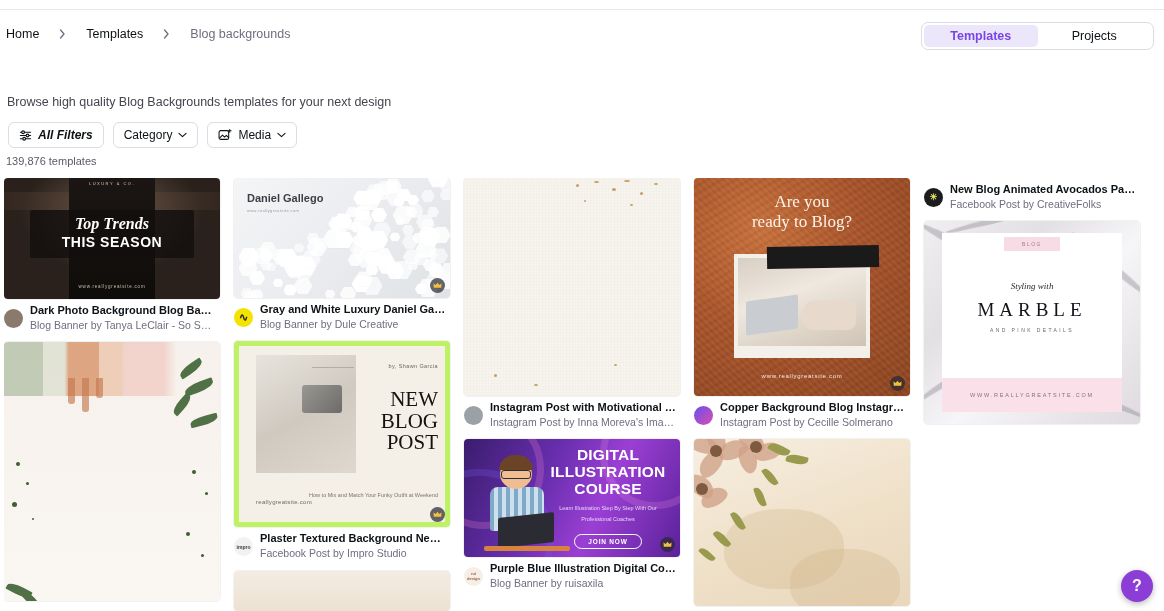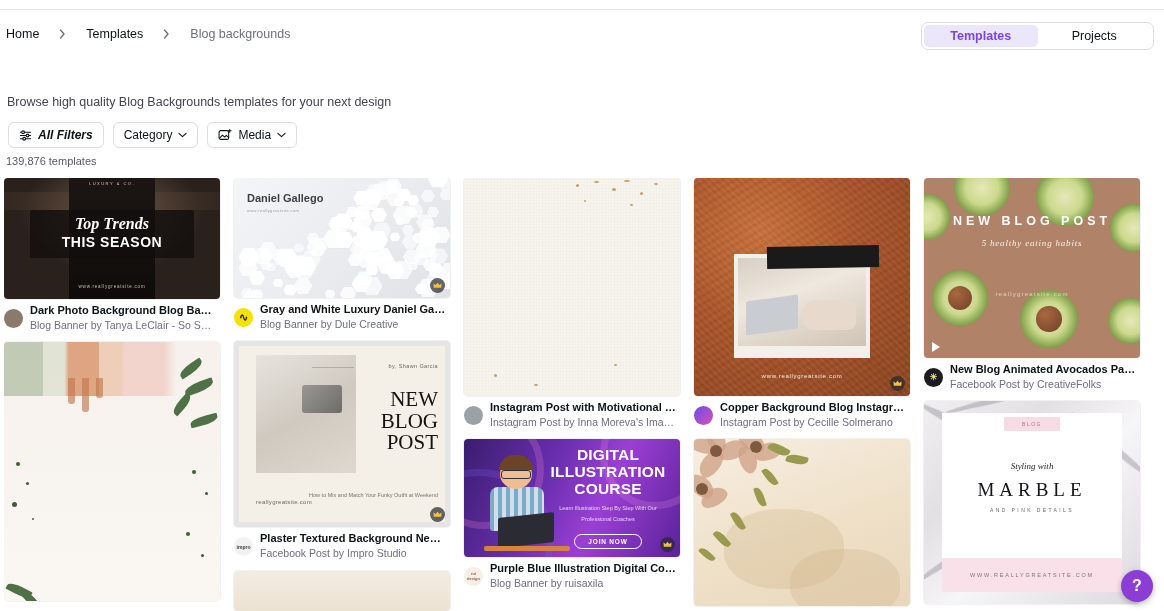--- a/index.html
+++ b/index.html
@@ -128,21 +128,21 @@
   .t5 .u{ position:absolute; left:0; right:0; top:113px; text-align:center; color:#e5dbd0; font-size:6px; letter-spacing:1.2px; opacity:.85; }
 
   .t6 { height:259px; position:relative; background:linear-gradient(#f6f1ec,#faf6f1); overflow:hidden; }
   .t6 .wash{ position:absolute; left:0; right:0; top:0; height:54px; background:
      linear-gradient(90deg, rgba(150,170,135,.55) 0 18%, rgba(186,200,170,.35) 18% 28%,
      rgba(214,140,95,.75) 30% 44%, rgba(228,170,130,.5) 44% 54%, rgba(235,175,165,.45) 56% 74%, transparent 80%); }
   .t6 .drip{ position:absolute; top:36px; width:7px; height:26px; background:rgba(196,120,78,.65); border-radius:0 0 3px 3px; }
   .leaf{ position:absolute; background:#4f7145; border-radius:60% 5% 60% 5%; }
   .dot{ position:absolute; border-radius:50%; background:#3f6030; }
 
-  .t7 { height:186px; position:relative; background:#e5e5e5; overflow:hidden; }
+  .t7 { height:186px; position:relative; background:#bef264; overflow:hidden; }
   .t7 .pg{ position:absolute; inset:5px; background:#f4f0e8; }
   .t7 .img{ position:absolute; left:22px; top:14px; width:100px; height:118px;
     background:linear-gradient(150deg,#e8e4dd 0%,#cfc9c0 50%,#ded8cf 100%); }
   .t7 .bag{ position:absolute; left:46px; top:30px; width:40px; height:28px;
     background:linear-gradient(135deg,#9a9894,#6d6b68); border-radius:3px; }
   .t7 .by{ position:absolute; right:12px; top:22px; font-size:5.5px; color:#6d665e; letter-spacing:.4px; }
   .t7 .hl{ position:absolute; right:96px; top:26px; width:42px; height:1px; background:#b5ada2; }
   .t7 .big{ position:absolute; right:12px; top:48px; text-align:right;
     font-family:"Liberation Serif", serif; font-size:21px; line-height:1.02; color:#15120f; }
   .t7 .sm{ position:absolute; right:12px; bottom:26px; text-align:right; font-size:5.5px; color:#7b736a; line-height:2.1; }
@@ -546,20 +546,24 @@
         </div>
       </div>
 
     </div>
 
     <div class="col">
 
       <div class="card">
         <div class="thumb t4">
           <div class="tex"></div>
+          <div class="h">
+            <span>Are you</span><br>
+            <span>ready to Blog?</span>
+          </div>
           <div class="ph">
             <div class="phin">
               <div class="lap"></div>
               <div class="arm"></div>
             </div>
           </div>
           <div class="redact"></div>
           <div class="url">www.reallygreatsite.com</div>
           <div class="crown">
             <svg width="9" height="7" viewBox="0 0 12 9">
@@ -600,33 +604,20 @@
           <div class="oleaf" style="left:18px;top:96px;width:20px;height:8px;transform:rotate(50deg)"></div>
           <div class="oleaf" style="left:4px;top:112px;width:18px;height:7px;transform:rotate(44deg)"></div>
         </div>
       </div>
 
     </div>
 
     <div class="col">
 
       <div class="card">
-        <div class="thumb t5">
-          <div class="avo" style="left:30px;top:-18px;width:56px;height:56px"></div>
-          <div class="avo" style="left:112px;top:-10px;width:58px;height:58px"></div>
-          <div class="avo" style="left:-20px;top:16px;width:46px;height:46px"></div>
-          <div class="avo" style="right:-18px;top:26px;width:48px;height:48px"></div>
-          <div class="avo seed" style="left:8px;top:92px;width:56px;height:56px"></div>
-          <div class="avo seed" style="left:96px;top:112px;width:58px;height:58px"></div>
-          <div class="avo" style="right:-14px;top:120px;width:46px;height:46px"></div>
-          <div class="h">NEW BLOG POST</div>
-          <div class="s">5 healthy eating habits</div>
-          <div class="u">reallygreatsite.com</div>
-          <div class="playbadge"></div>
-        </div>
         <div class="meta">
           <div class="avatar" style="background:#1c1c20;color:#e8e45a;font-size:9px">☀</div>
           <div class="mtext">
             <div class="mtitle">New Blog Animated Avocados Pattern ...</div>
             <div class="msub">Facebook Post by CreativeFolks</div>
           </div>
         </div>
       </div>
 
       <div class="card">

